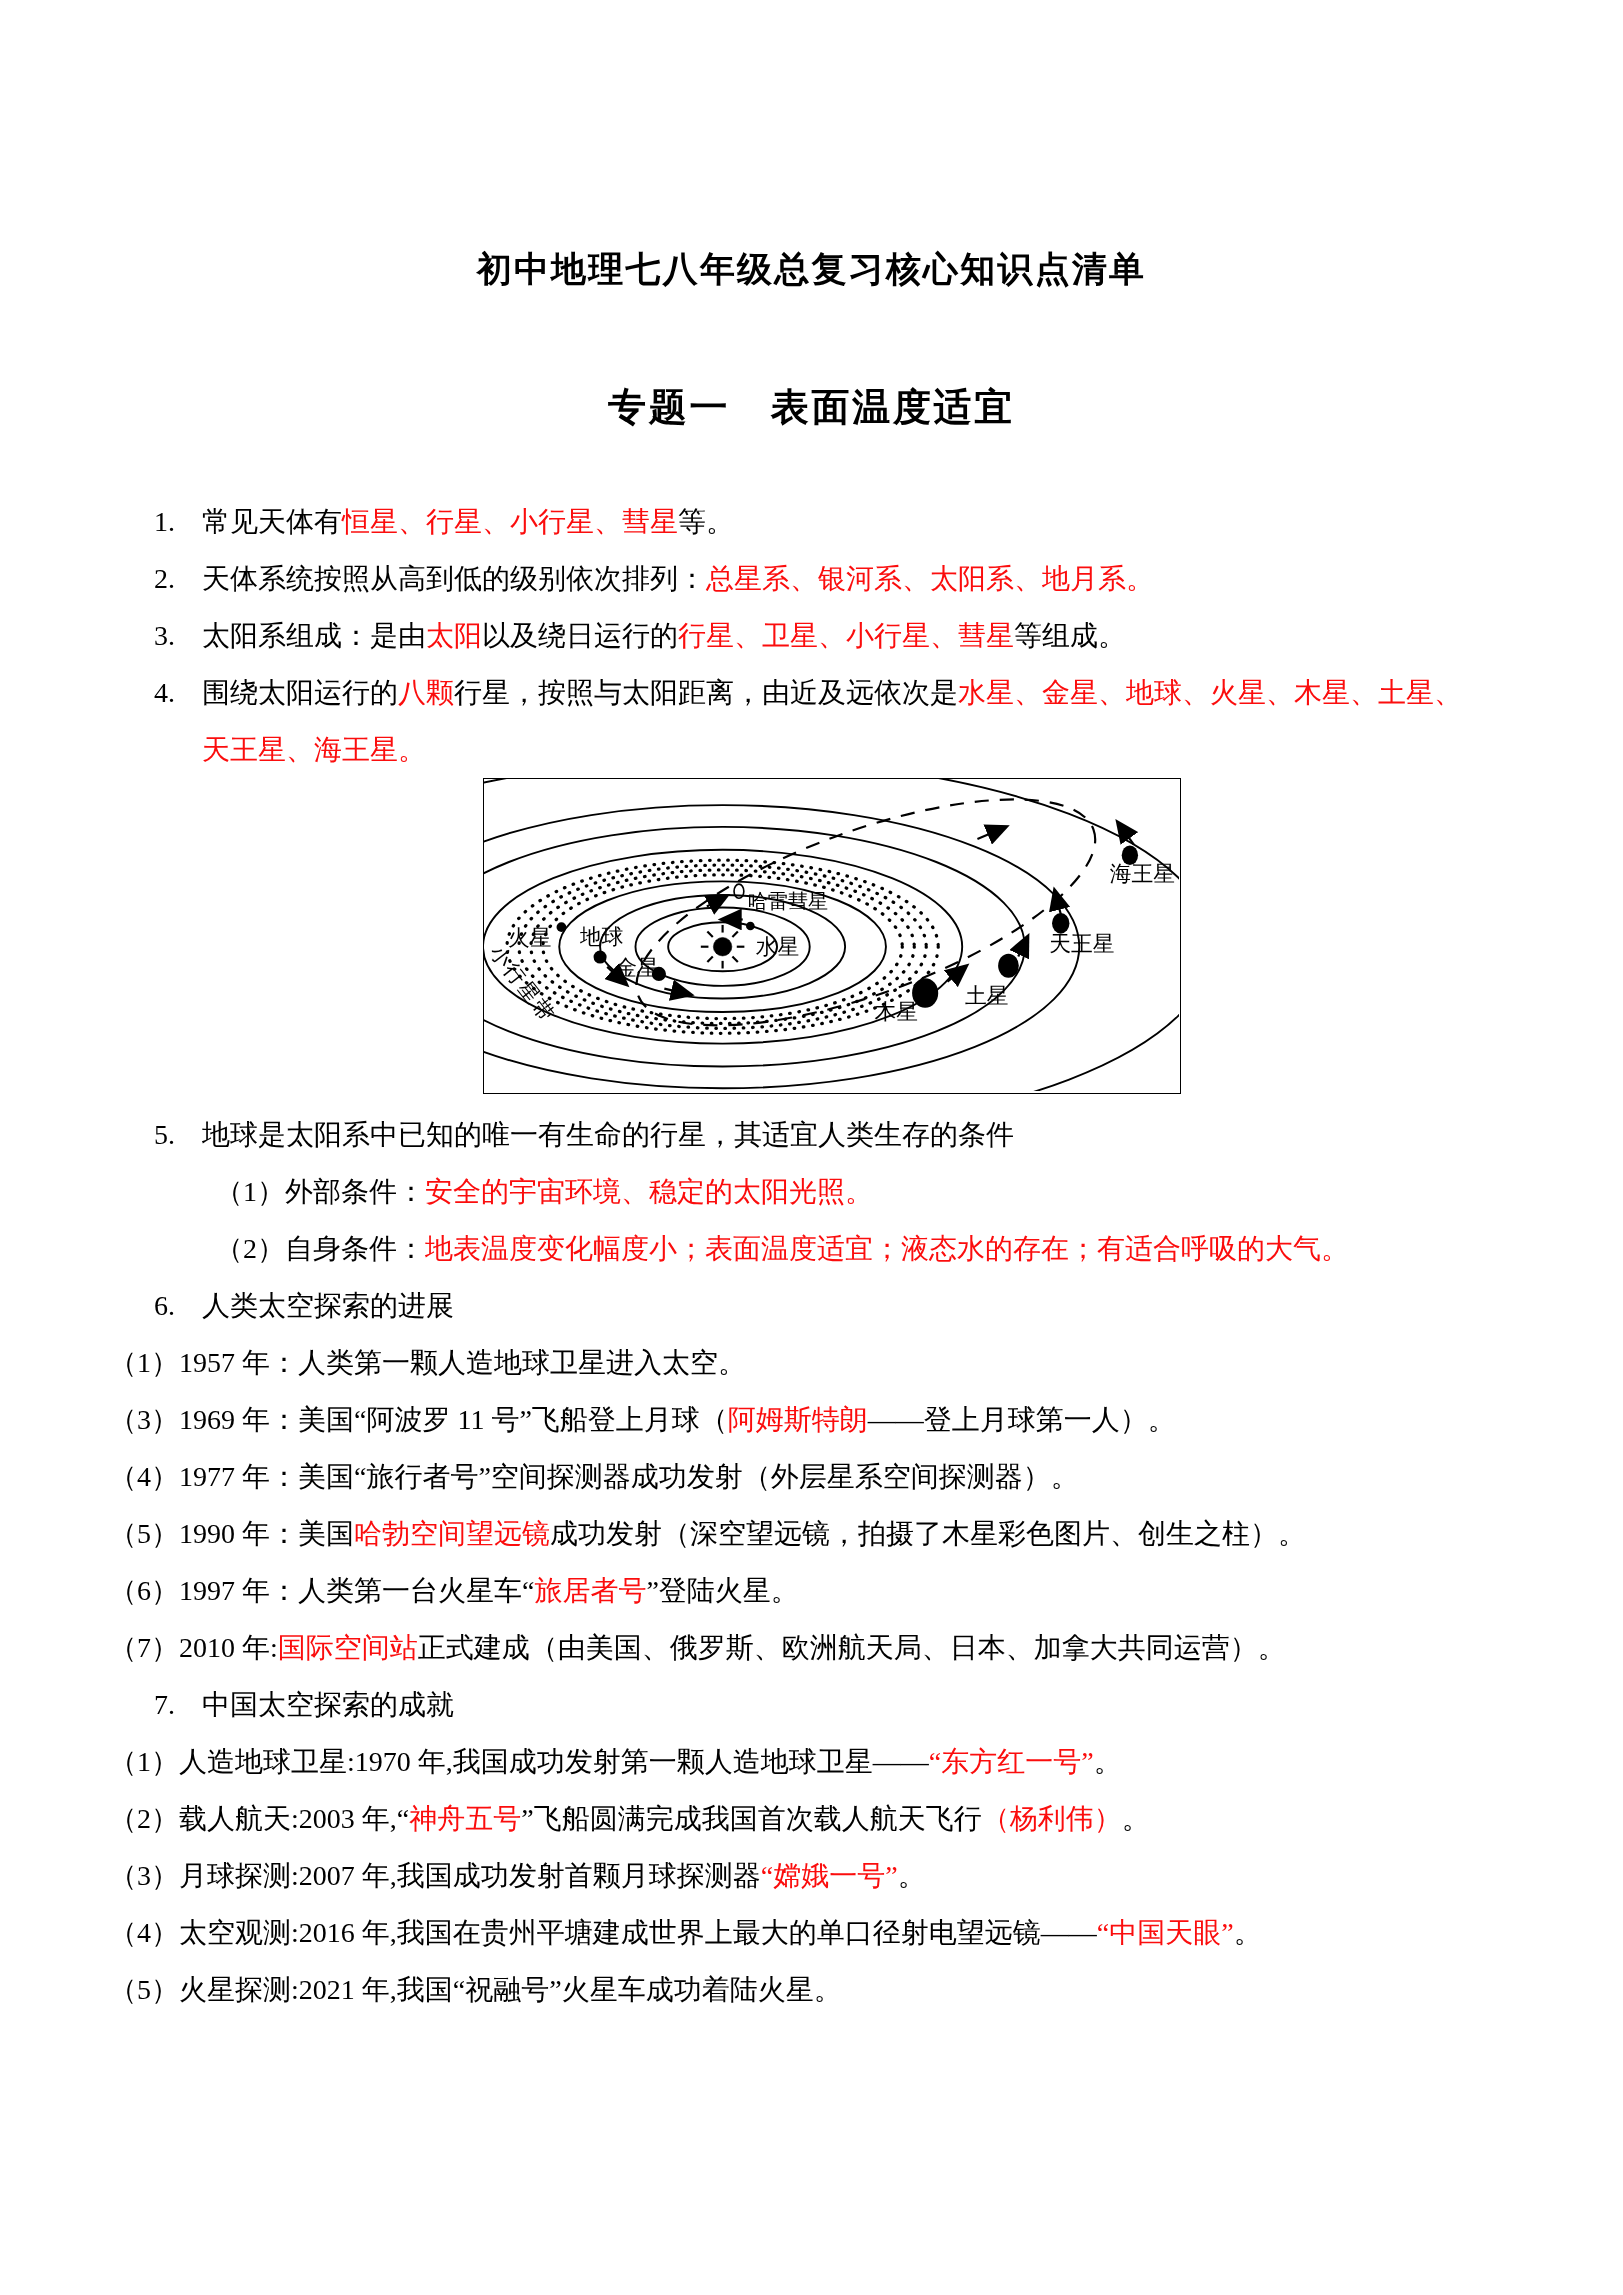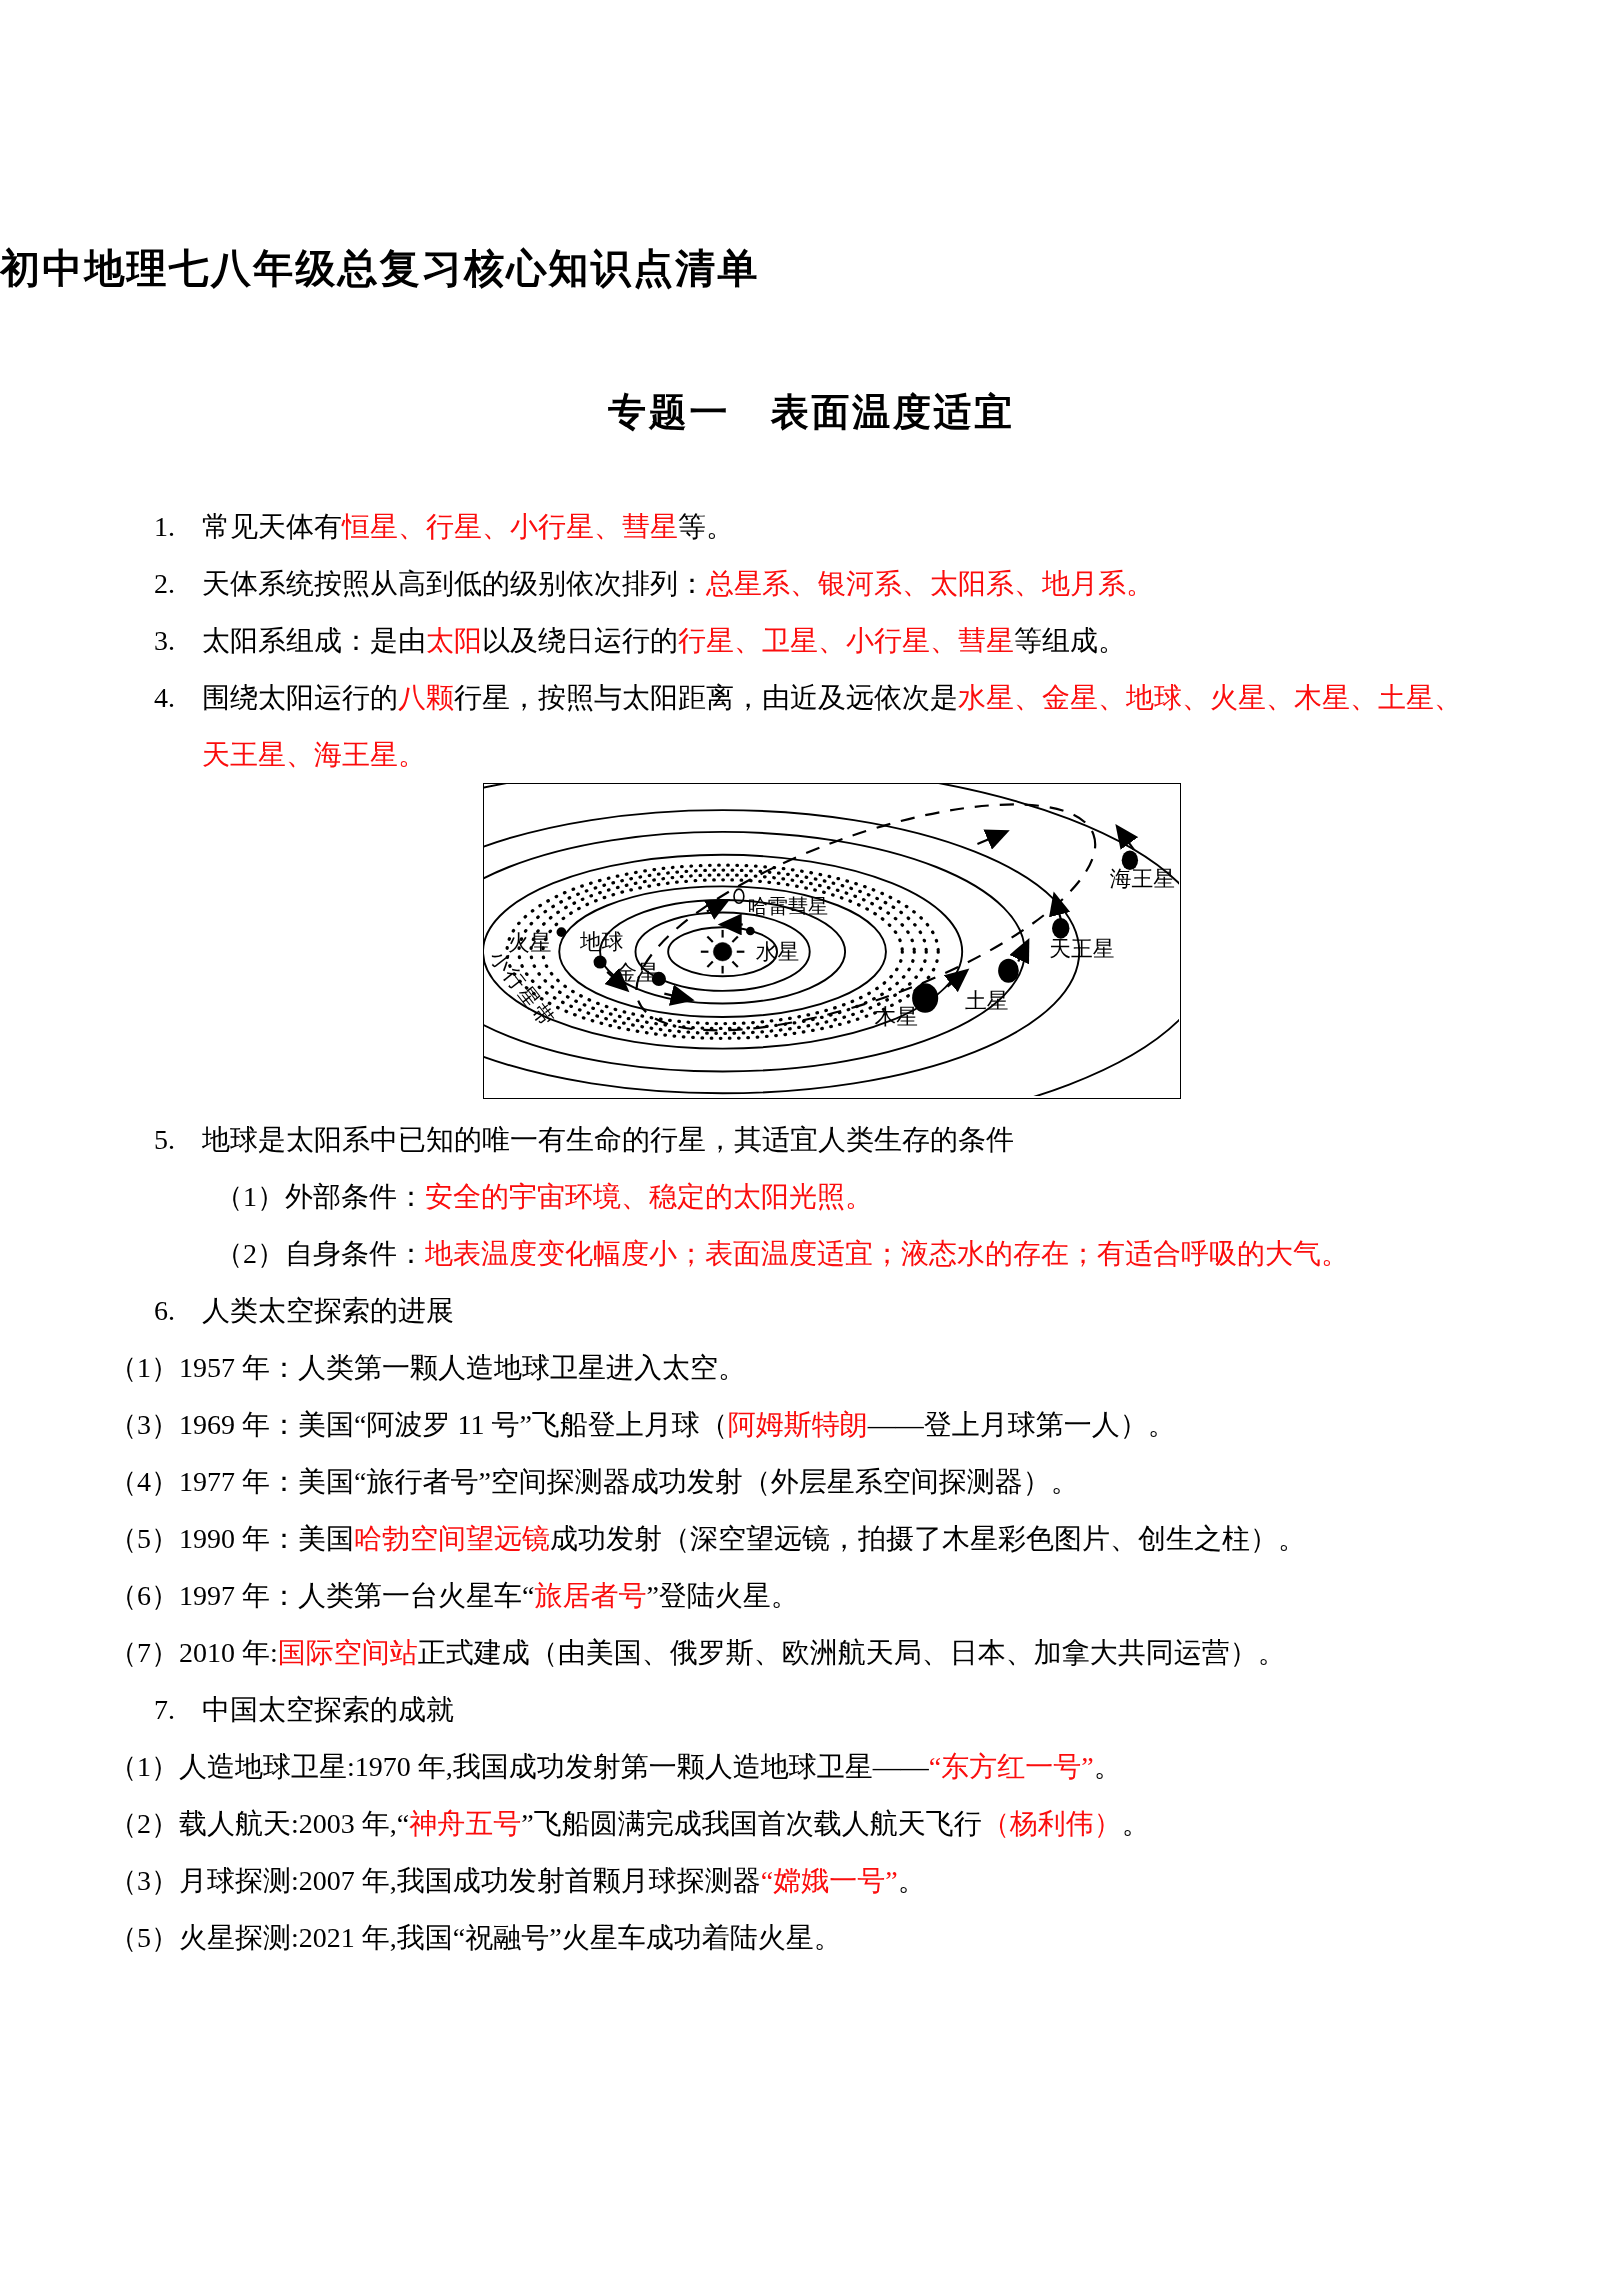--- a/index.html
+++ b/index.html
@@ -3,23 +3,23 @@
 <meta charset="utf-8">
 <style>
   :root { --ink:#000000; --hl:#fb0d0d; }
   * { margin:0; padding:0; box-sizing:border-box; }
   html,body { background:#ffffff; }
   body {
     width:1623px; height:2295px; position:relative; overflow:hidden;
     font-family:"Liberation Serif","DejaVu Serif",serif; color:var(--ink);
   }
   .page-title {
-    margin-top:252px; text-align:left;
-    font-family:Liberation Mono, monospace;
-    font-size:40px; font-weight:bold; letter-spacing:2.2px; line-height:1;
+    margin-top:252px; text-align:center;
+    font-family:Liberation Serif, serif;
+    font-size:35px; font-weight:bold; letter-spacing:2.2px; line-height:1;
     color:var(--ink); white-space:nowrap;
   }
   .section-title {
     margin-top:101px; text-align:center;
     font-family:"Liberation Sans","DejaVu Sans",sans-serif;
     font-size:38px; font-weight:bold; letter-spacing:2.7px; line-height:1;
     color:var(--ink); white-space:nowrap;
   }
   .content { margin-top:67px; }
   .line {
@@ -149,16 +149,17 @@
       <div class="line l-sub"><span>（1）1957 年：人类第一颗人造地球卫星进入太空。</span></div>
       <div class="line l-sub"><span>（3）1969 年：美国“阿波罗 11 号”飞船登上月球（</span><span class="hl">阿姆斯特朗</span><span>——登上月球第一人）。</span></div>
       <div class="line l-sub"><span>（4）1977 年：美国“旅行者号”空间探测器成功发射（外层星系空间探测器）。</span></div>
       <div class="line l-sub"><span>（5）1990 年：美国</span><span class="hl">哈勃空间望远镜</span><span>成功发射（深空望远镜，拍摄了木星彩色图片、创生之柱）。</span></div>
       <div class="line l-sub"><span>（6）1997 年：人类第一台火星车“</span><span class="hl">旅居者号</span><span>”登陆火星。</span></div>
       <div class="line l-sub"><span>（7）2010 年:</span><span class="hl">国际空间站</span><span>正式建成（由美国、俄罗斯、欧洲航天局、日本、加拿大共同运营）。</span></div>
       <div class="line l-main"><span class="marker">7.</span><span>中国太空探索的成就</span></div>
       <div class="line l-sub"><span>（1）人造地球卫星:1970 年,我国成功发射第一颗人造地球卫星——</span><span class="hl">“东方红一号”</span><span>。</span></div>
       <div class="line l-sub"><span>（2）载人航天:2003 年,“</span><span class="hl">神舟五号</span><span>”飞船圆满完成我国首次载人航天飞行</span><span class="hl">（杨利伟）</span><span>。</span></div>
       <div class="line l-sub"><span>（3）月球探测:2007 年,我国成功发射首颗月球探测器</span><span class="hl">“嫦娥一号”</span><span>。</span></div>
+      <div class="line l-sub"><span>（4）太空观测:2016 年,我国在贵州平塘建成世界上最大的单口径射电望远镜——</span><span class="hl">“中国天眼”</span><span>。</span></div>
       <div class="line l-sub"><span>（5）火星探测:2021 年,我国“祝融号”火星车成功着陆火星。</span></div>
     </div>
 </div>
 
 
 </body></html>

